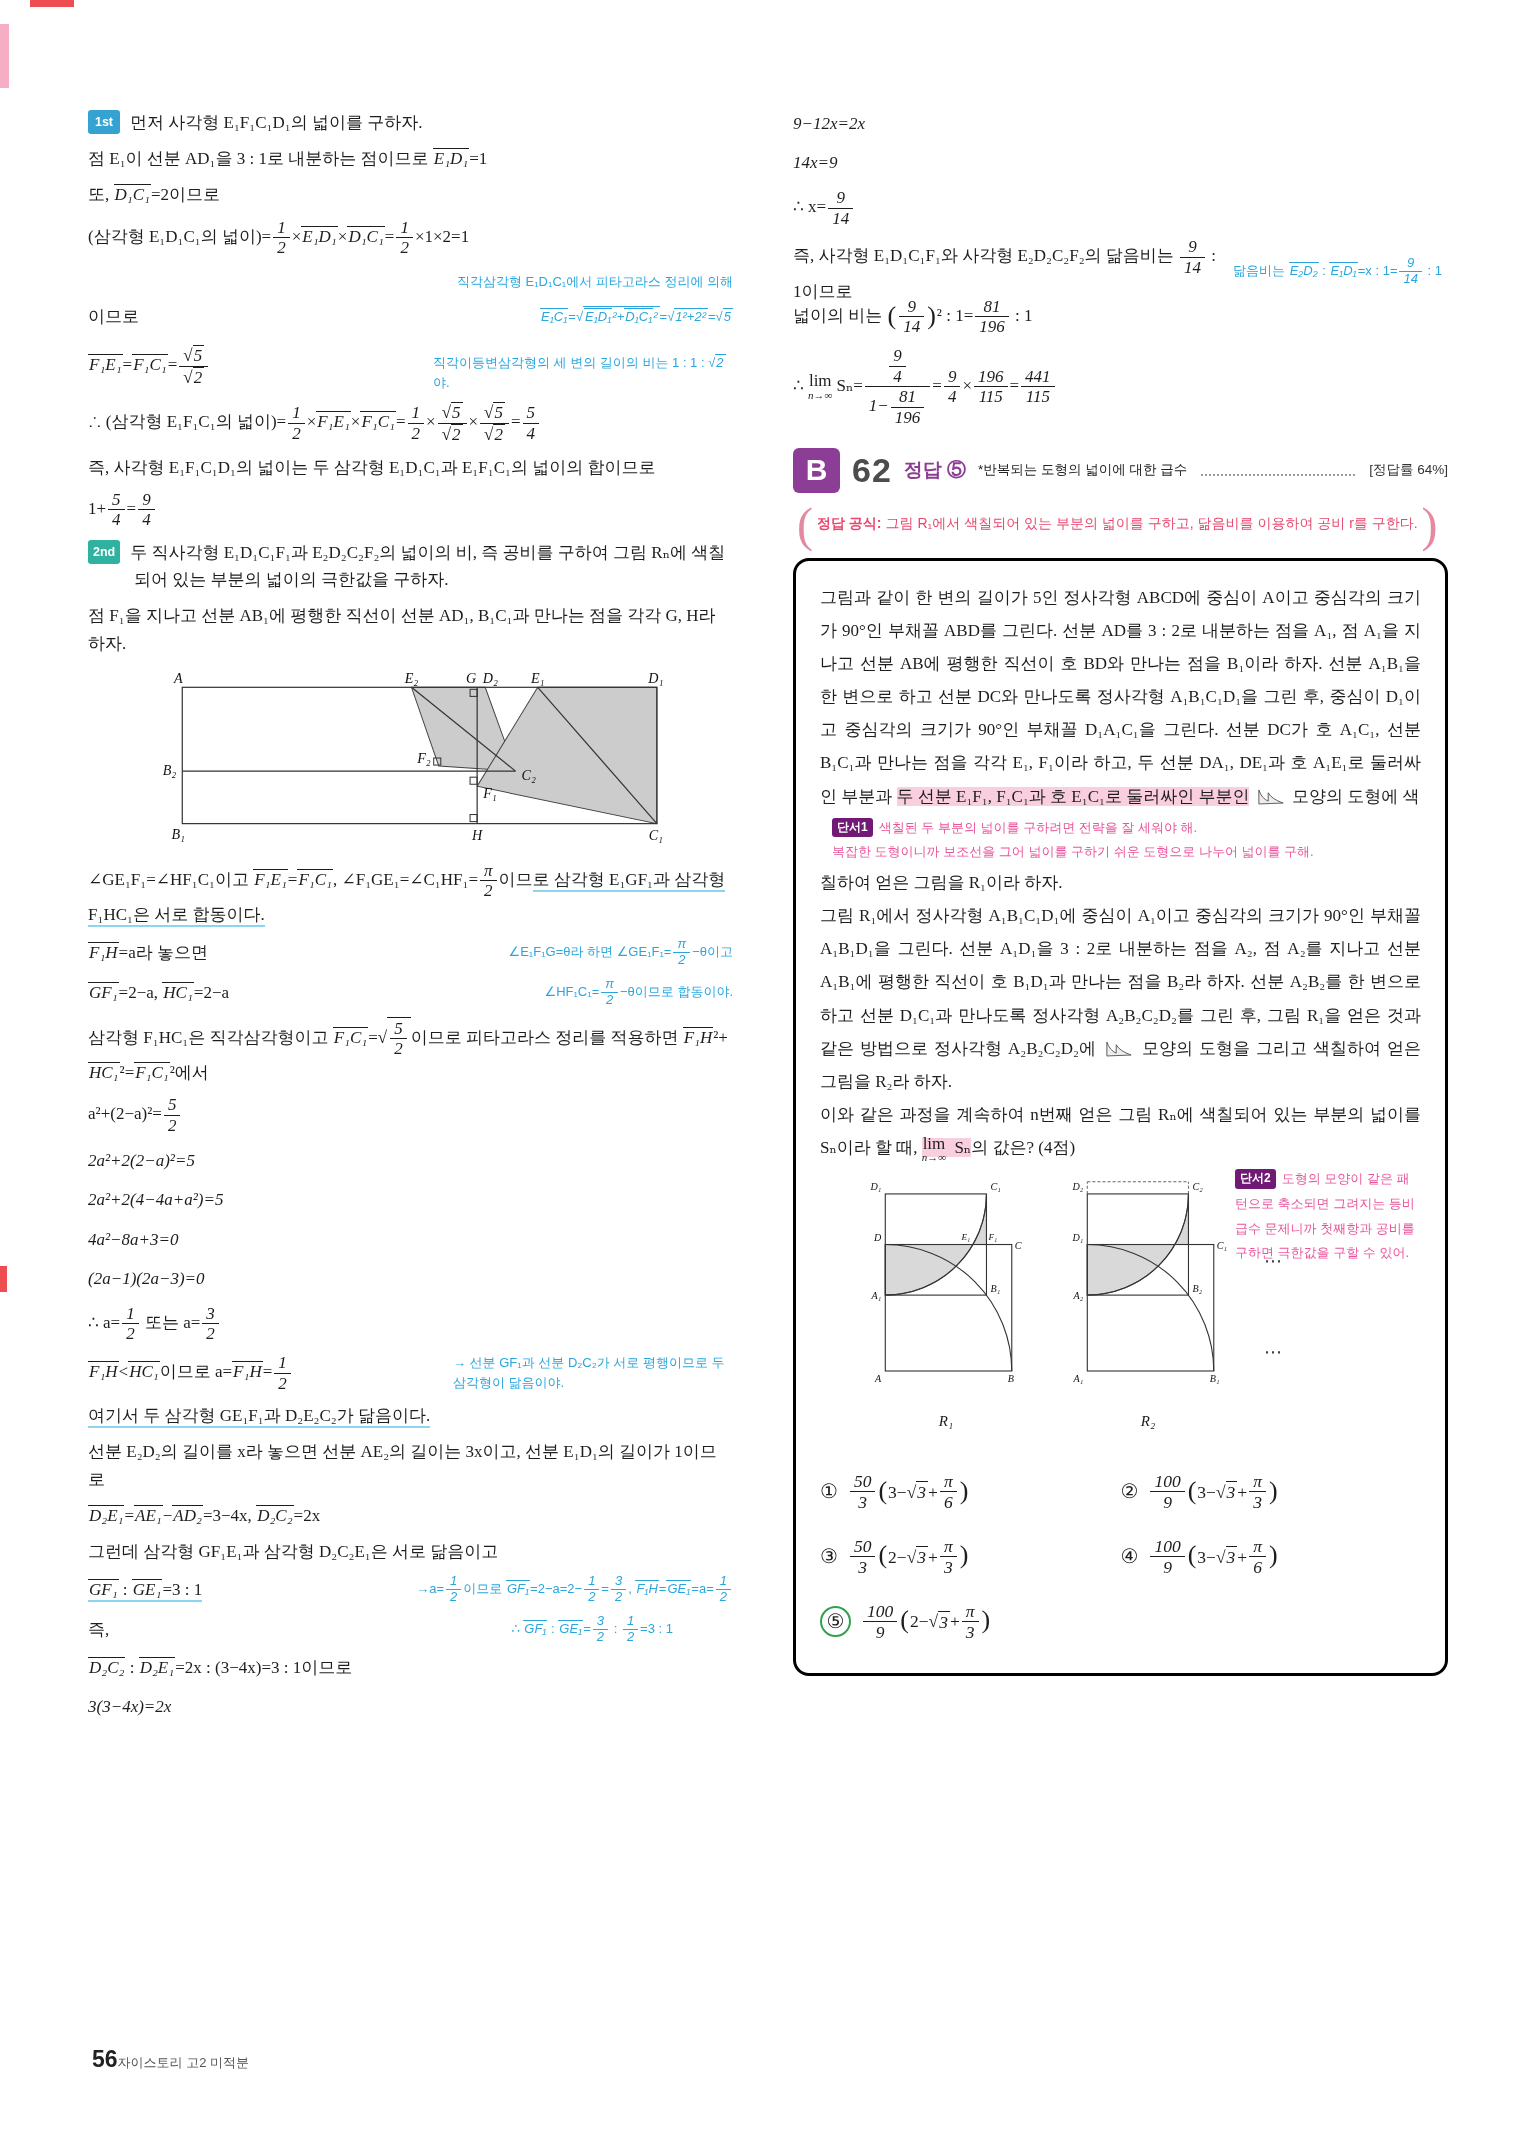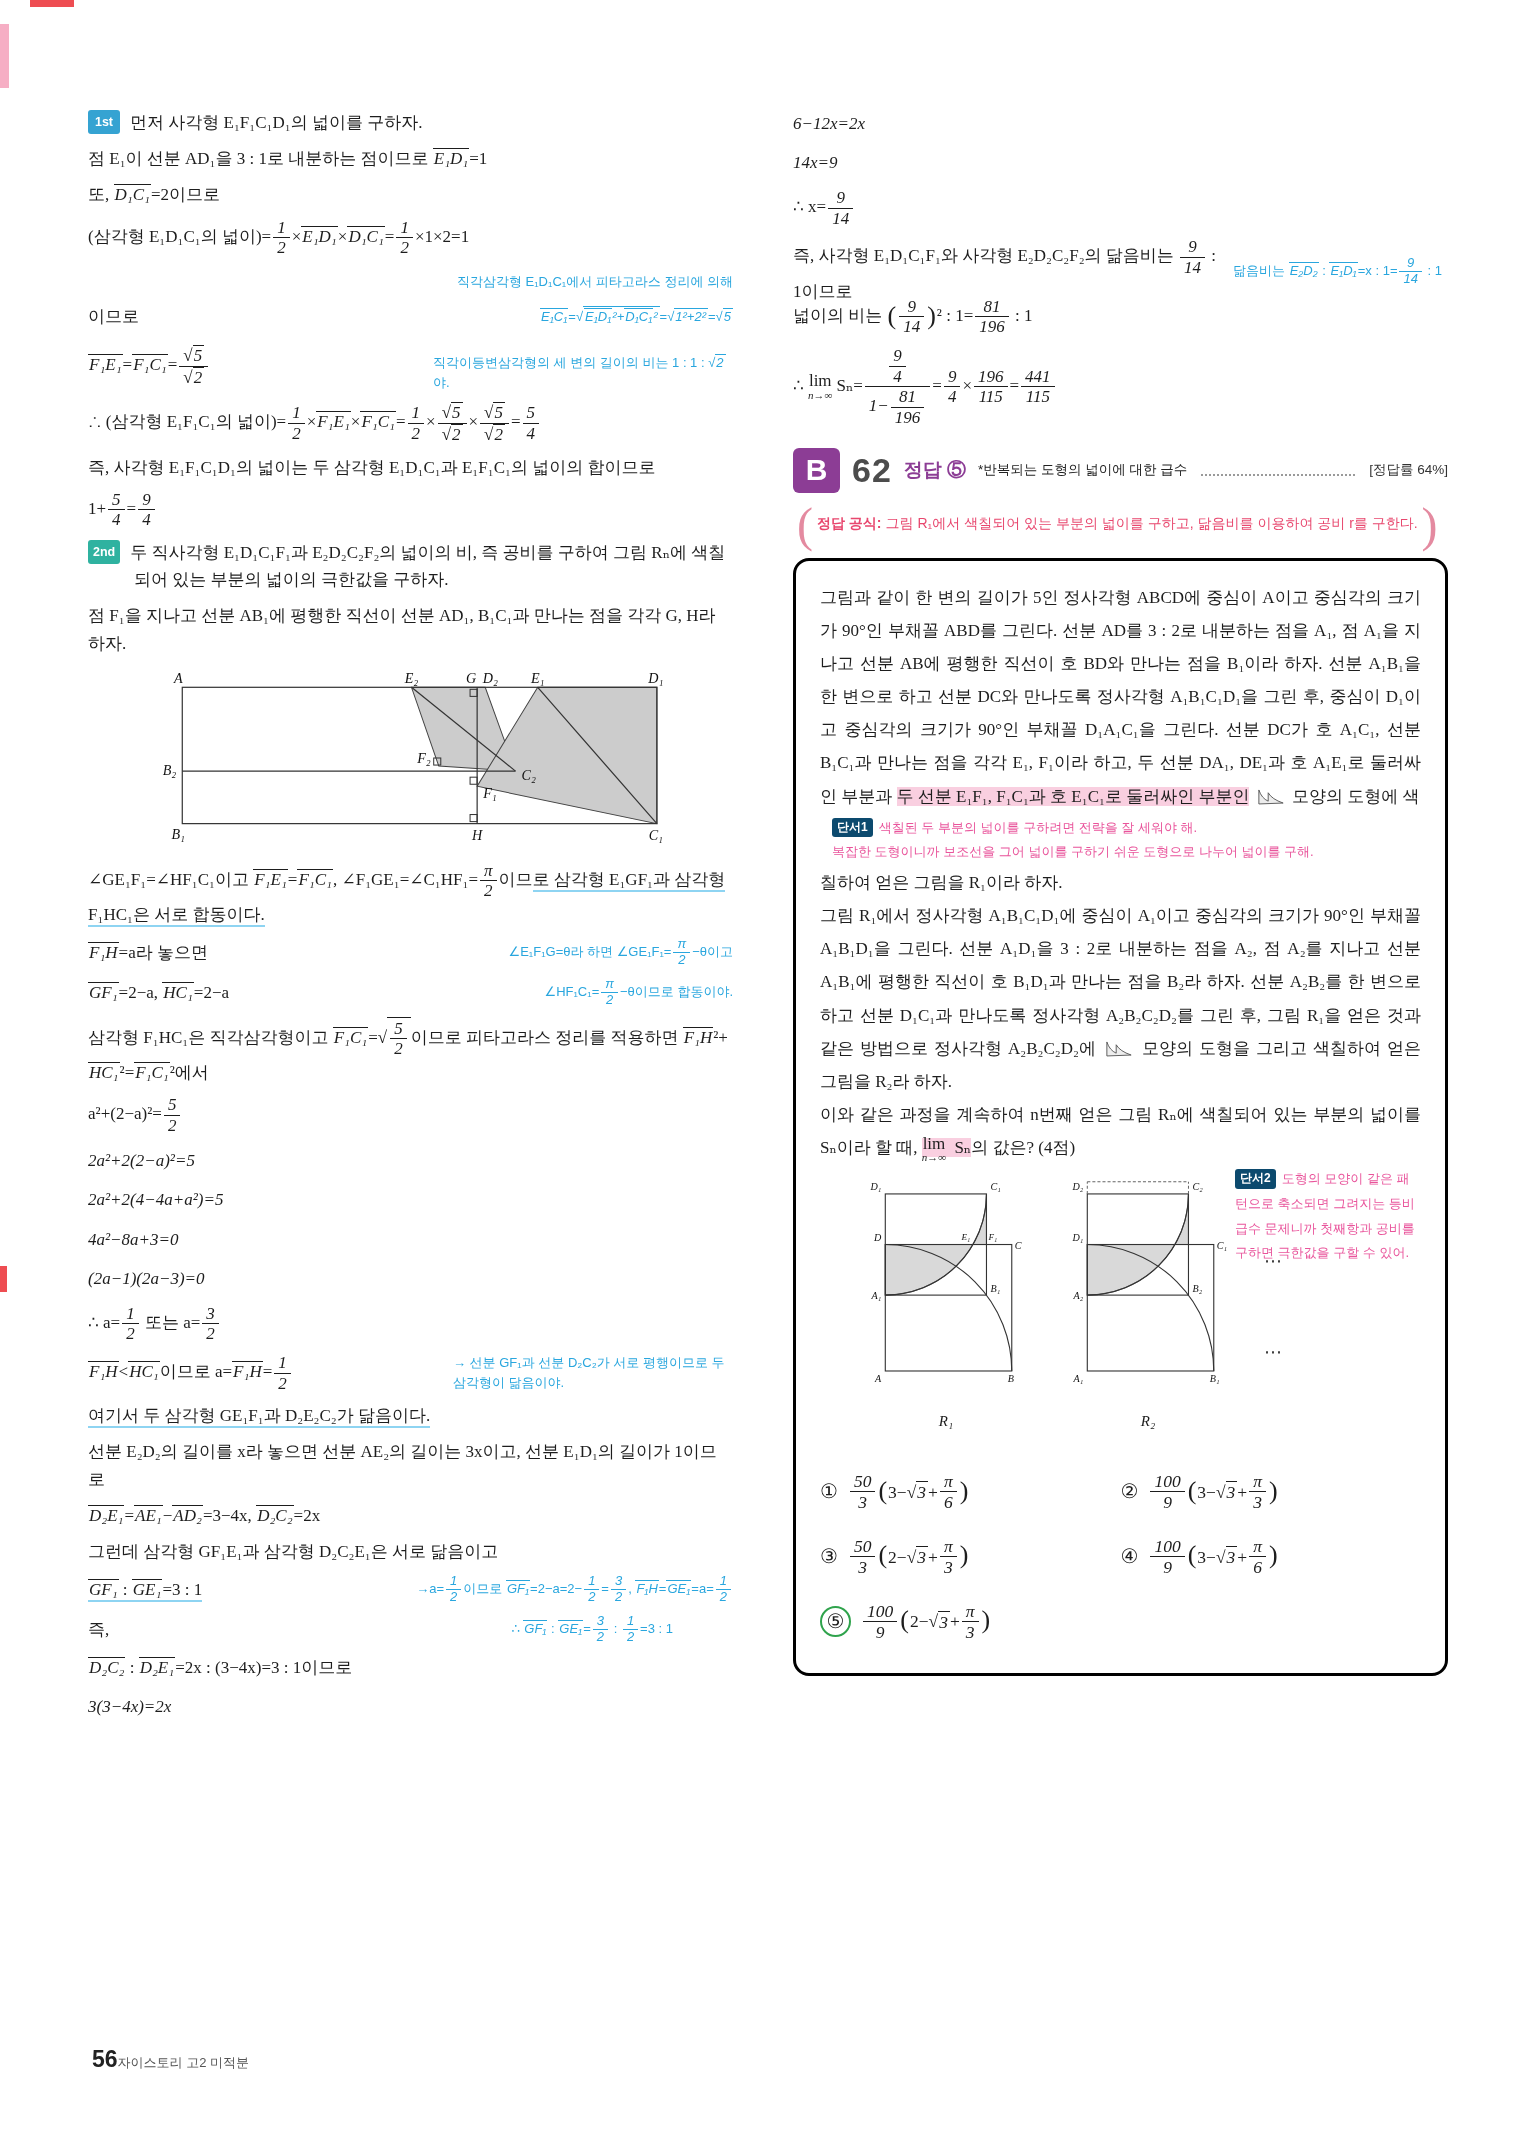--- a/index.html
+++ b/index.html
@@ -52,21 +52,21 @@
 
   .formula{display:flex;align-items:center;color:#e8476e;font-family:"Liberation Sans",sans-serif;
            font-size:14px;line-height:1.55;margin:4px 0 12px;}
   .fpar{font-family:"Liberation Serif",serif;font-size:48px;font-weight:300;color:#e48aa0;line-height:0.9;flex:0 0 auto;padding:0 4px;}
   .flabel{font-weight:bold;margin-right:4px;}
 
   .pbox{border:3px solid #000000;border-radius:16px;padding:20px 24px 26px;line-height:1.95;text-align:justify;}
   .pbox p{margin:0;}
   .hl{background:#f9cfe0;}
   .clueline{margin:2px 0 2px 12px;line-height:1.45;text-align:left;}
-  .cbadge{display:inline-block;background:#0c4a6e;color:#fff;font-family:"Liberation Sans",sans-serif;
+  .cbadge{display:inline-block;background:#701a75;color:#fff;font-family:"Liberation Sans",sans-serif;
           font-size:12px;font-weight:bold;padding:1px 5px;border-radius:3px;margin-right:6px;vertical-align:1px;}
   .pink{color:#e9549b;font-family:"Liberation Sans",sans-serif;font-size:13px;line-height:1.55;}
   .clue2{float:right;width:186px;margin:2px 0 6px 12px;line-height:1.45;text-align:left;}
 
   .figrow{display:flex;align-items:flex-end;gap:30px;justify-content:flex-start;margin:14px 0 4px 40px;}
   .figcap{text-align:center;font-style:italic;font-size:15px;margin-top:2px;}
   .dotscol{display:flex;flex-direction:column;gap:56px;align-self:center;font-size:18px;color:#333;}
 
   .optwrap{clear:both;padding-top:12px;font-style:normal;}
   .optrow{display:flex;margin-top:14px;}
@@ -181,21 +181,21 @@
     </div>
     <div class="mrow flexrow">
       <span>즉,</span>
       <span class="blue" style="max-width:360px;margin-right:60px">∴ <span class="ov">GF₁</span> : <span class="ov">GE₁</span>=<span class="frac"><span class="nu">3</span><span class="de">2</span></span> : <span class="frac"><span class="nu">1</span><span class="de">2</span></span>=3 : 1</span>
     </div>
     <div class="mrow"><span class="ov">D₂C₂</span> : <span class="ov">D₂E₁</span>=2x : (3−4x)=3 : 1이므로</div>
     <div class="mrow eq">3(3−4x)=2x</div>
   </div>
 
   <div class="colR">
-    <div class="mrow eq">6−12x=2x</div>
+    <div class="mrow eq">9−12x=2x</div>
     <div class="mrow eq">14x=9</div>
     <div class="mrow">∴ x=<span class="frac"><span class="nu">9</span><span class="de">14</span></span></div>
     <div class="mrow flexrow">
       <span>즉, 사각형 E₁D₁C₁F₁와 사각형 E₂D₂C₂F₂의 닮음비는 <span class="frac"><span class="nu">9</span><span class="de">14</span></span> : 1이므로</span>
       <span class="blue" style="min-width:215px;">닮음비는 <span class="ov">E₂D₂</span> : <span class="ov">E₁D₁</span>=x : 1=<span class="frac"><span class="nu">9</span><span class="de">14</span></span> : 1</span>
     </div>
     <div class="mrow" style="margin-top:-18px">넓이의 비는 <span class="bp">(</span><span class="frac"><span class="nu">9</span><span class="de">14</span></span><span class="bp">)</span>² : 1=<span class="frac"><span class="nu">81</span><span class="de">196</span></span> : 1</div>
     <div class="mrow">∴ <span class="lim"><span class="limtop">lim</span><span class="limsub">n→∞</span></span>Sₙ=<span class="frac"><span class="nu"><span class="frac"><span class="nu">9</span><span class="de">4</span></span></span><span class="de">1−<span class="frac"><span class="nu">81</span><span class="de">196</span></span></span></span>=<span class="frac"><span class="nu">9</span><span class="de">4</span></span>×<span class="frac"><span class="nu">196</span><span class="de">115</span></span>=<span class="frac"><span class="nu">441</span><span class="de">115</span></span></div>
 
     <div class="bhead">

